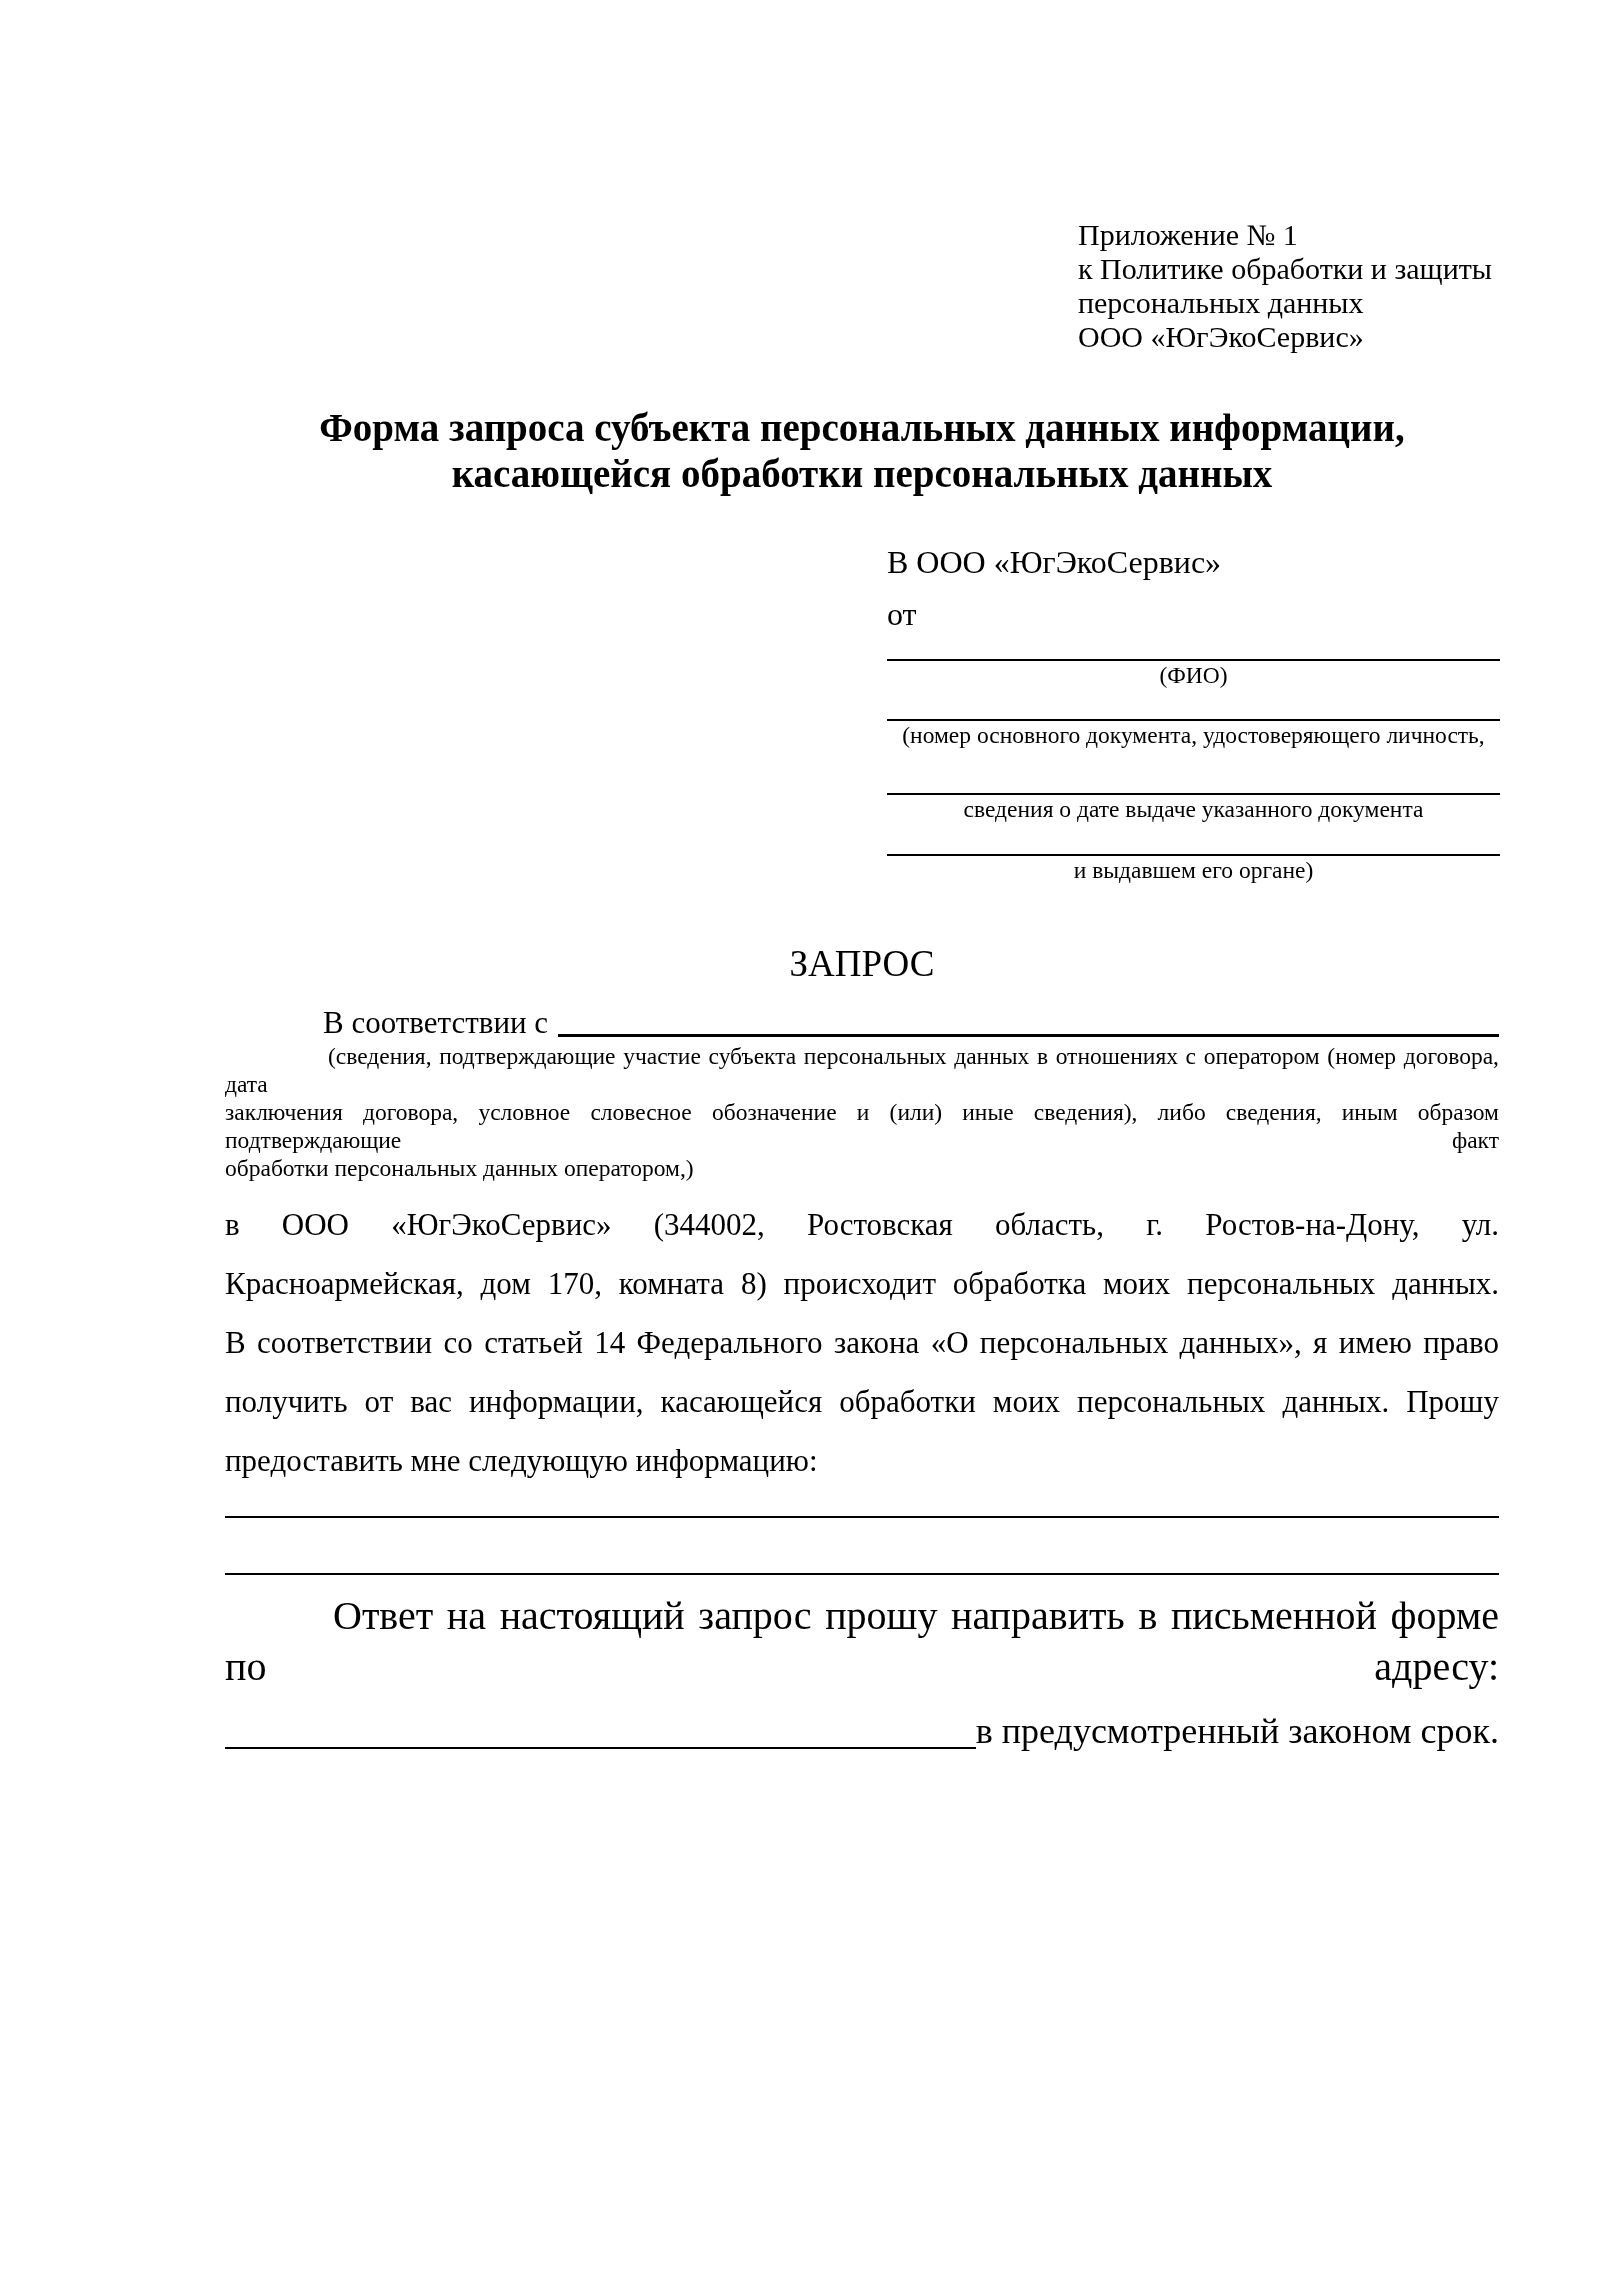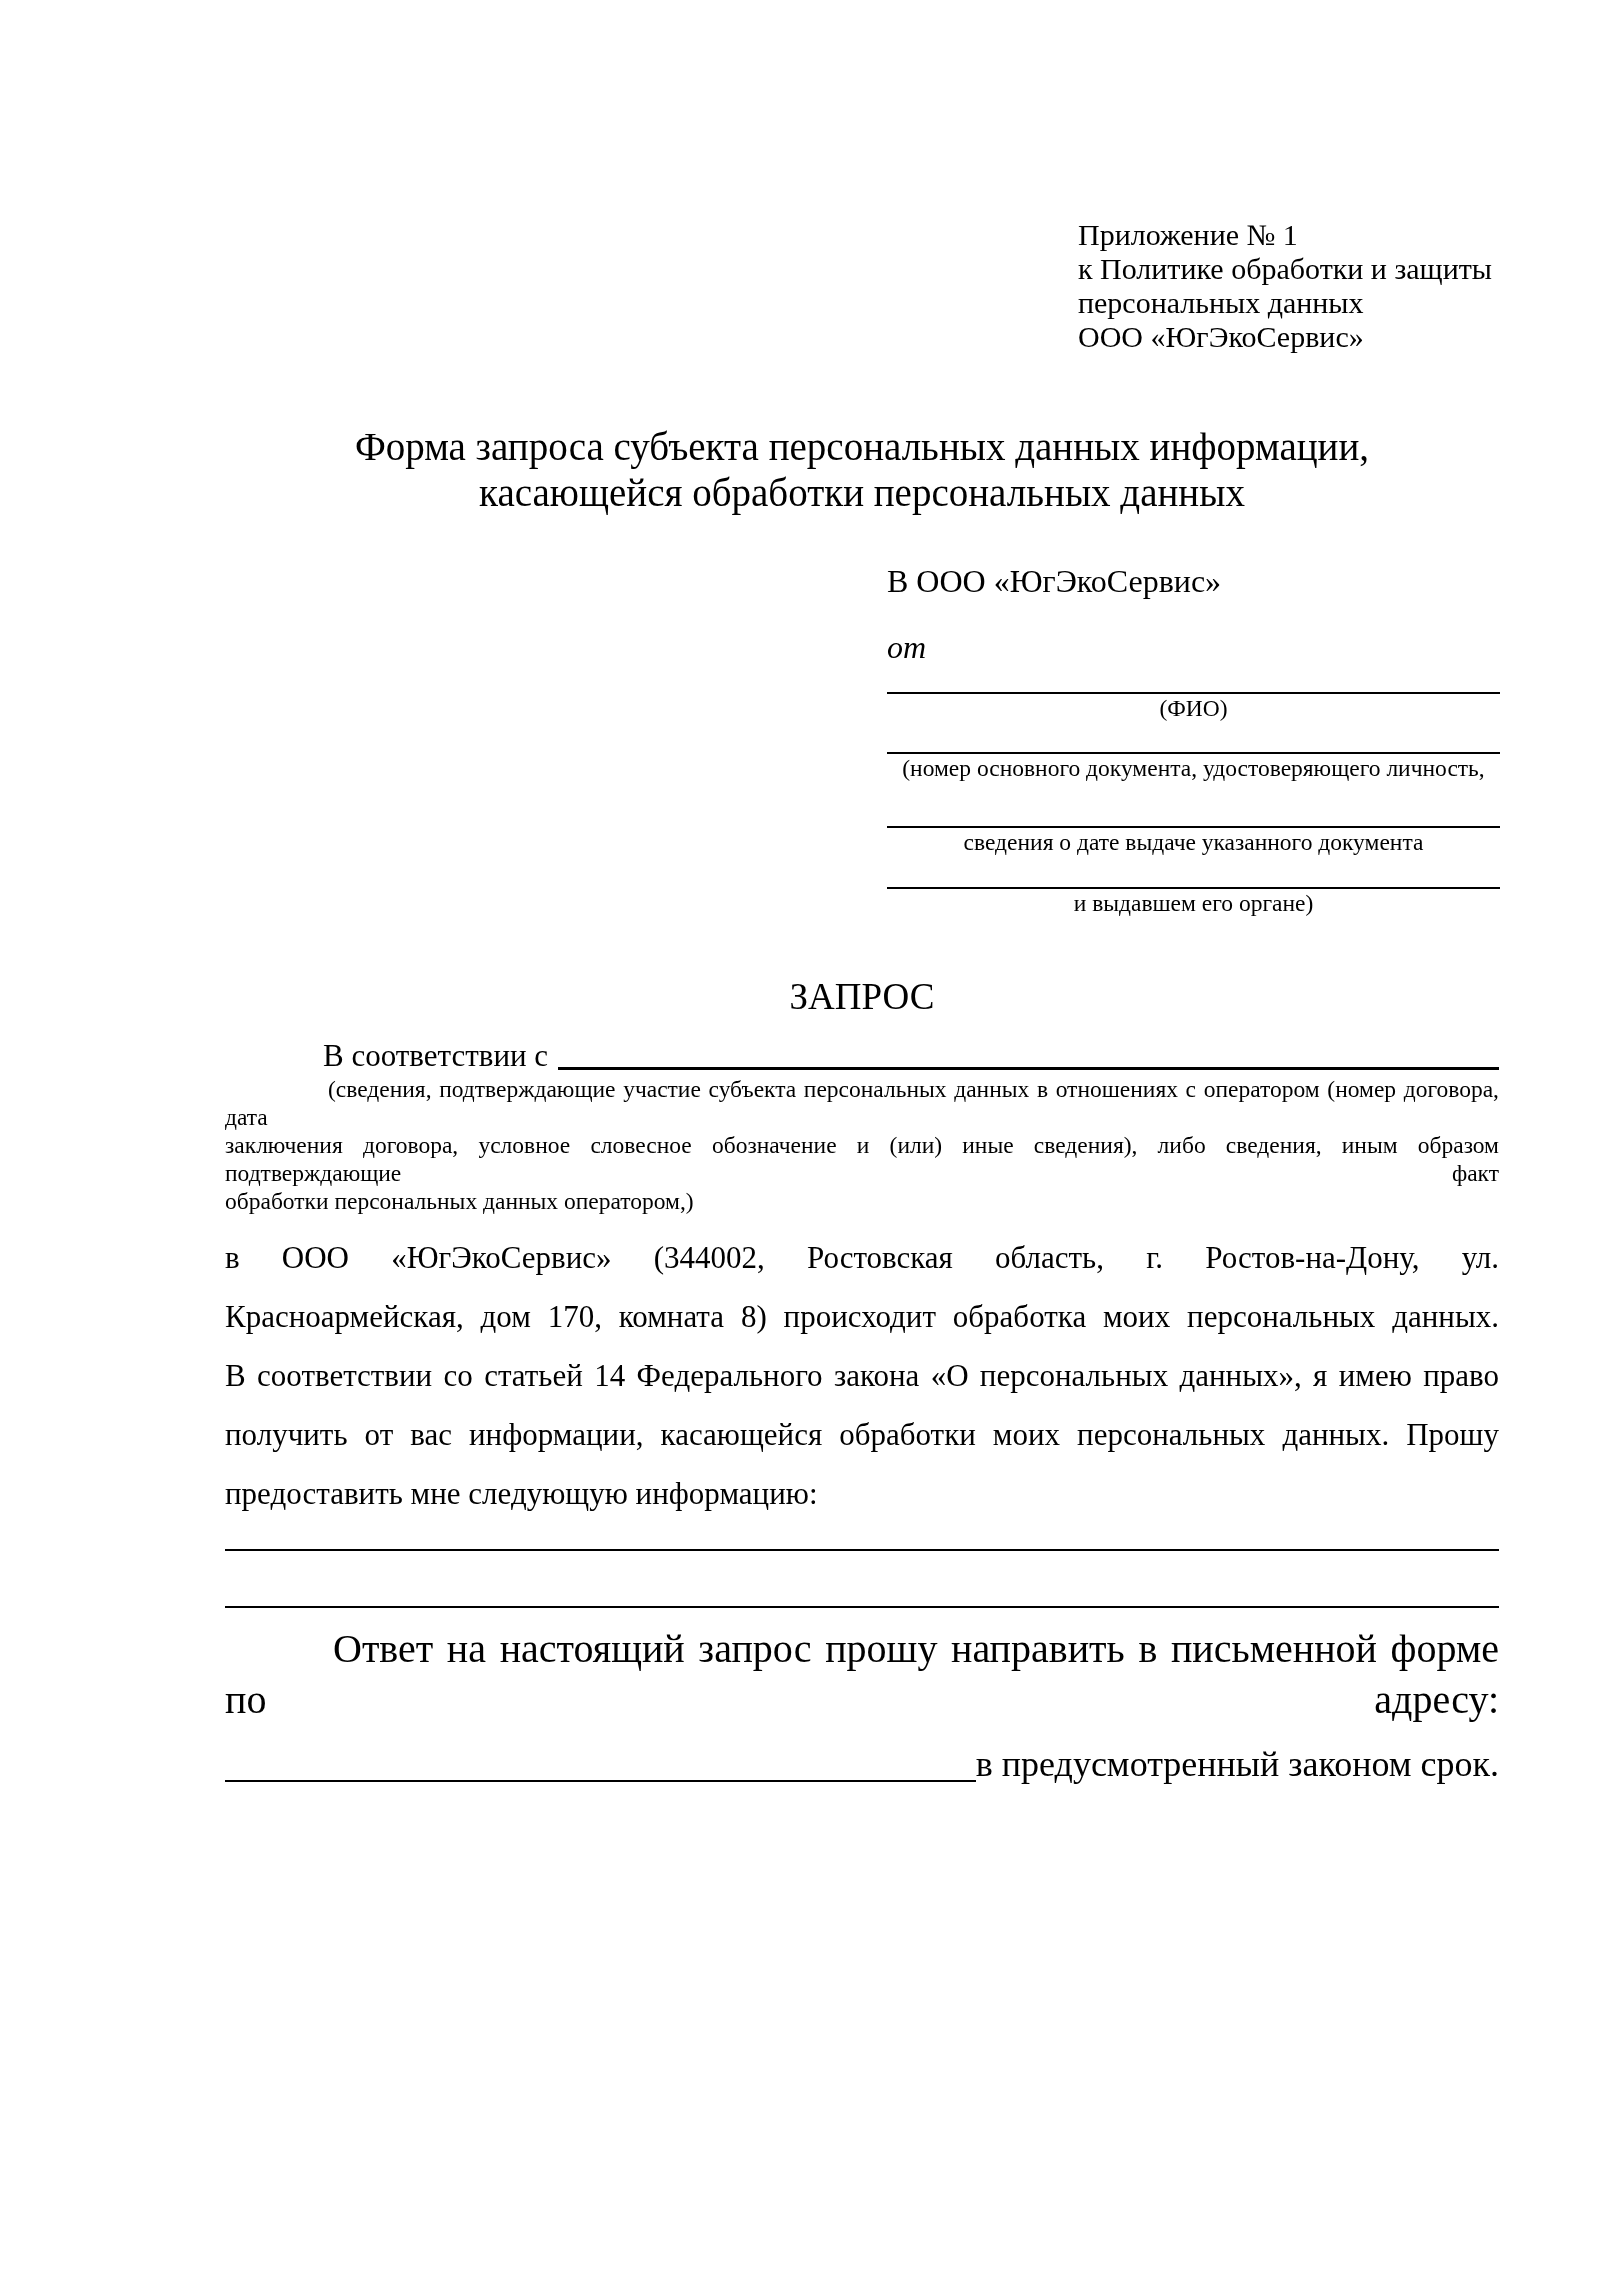--- a/index.html
+++ b/index.html
@@ -11,30 +11,30 @@
     color: #000000;
     font-family: "Liberation Serif", "DejaVu Serif", serif;
     box-sizing: border-box;
     padding: 218px 122px 0 225px; 
     overflow: hidden;
   }
   
   .appendix { margin-left: 853px; width: 421px; font-size: 30px; line-height: 34px; }
   
   .doc-title {
-    margin-top: 70px;
+    margin-top: 51px;
     text-align: center;
-    font-weight: normal;
+    font-weight: bold;
     font-size: 39px;
     line-height: 46px;
   }
   
   .addressee { margin-top: 45px; margin-left: 662px; width: 613px; font-size: 32px; }
   .addressee .to   { line-height: 41px; }
-  .addressee .from { margin-top: 25px; line-height: 41px; font-style: italic; }
+  .addressee .from { margin-top: 11px; line-height: 41px; }
   .sigline  { border-bottom: 2.9px solid #000; }
   .sl-1 { height: 23.5px; }
   .sl-2 { height: 29px; }
   .sl-3 { height: 43px; }
   .sl-4 { height: 30px; }
   .fcaption {
     font-size: 23.5px;
     line-height: 29px;
     text-align: center;
     white-space: nowrap;

